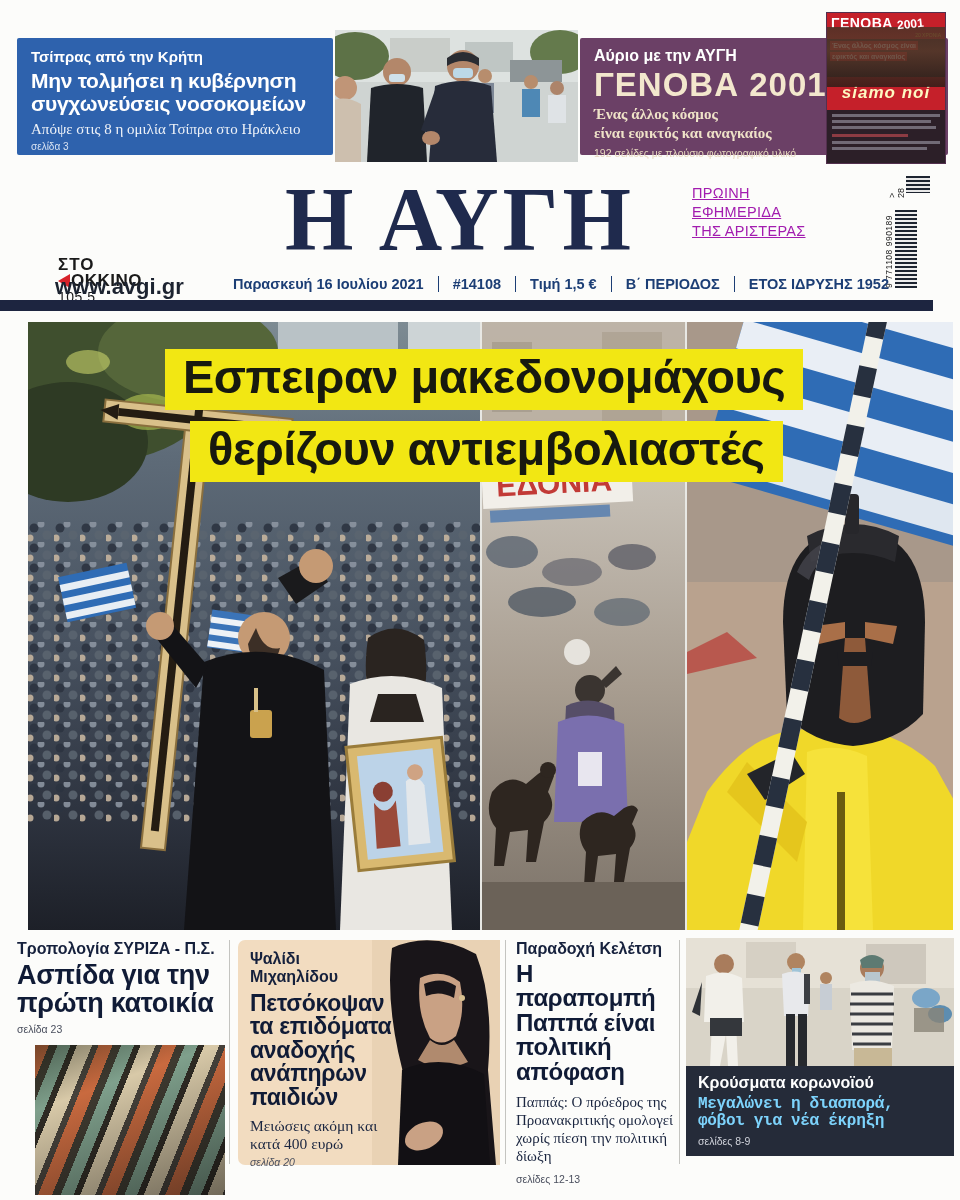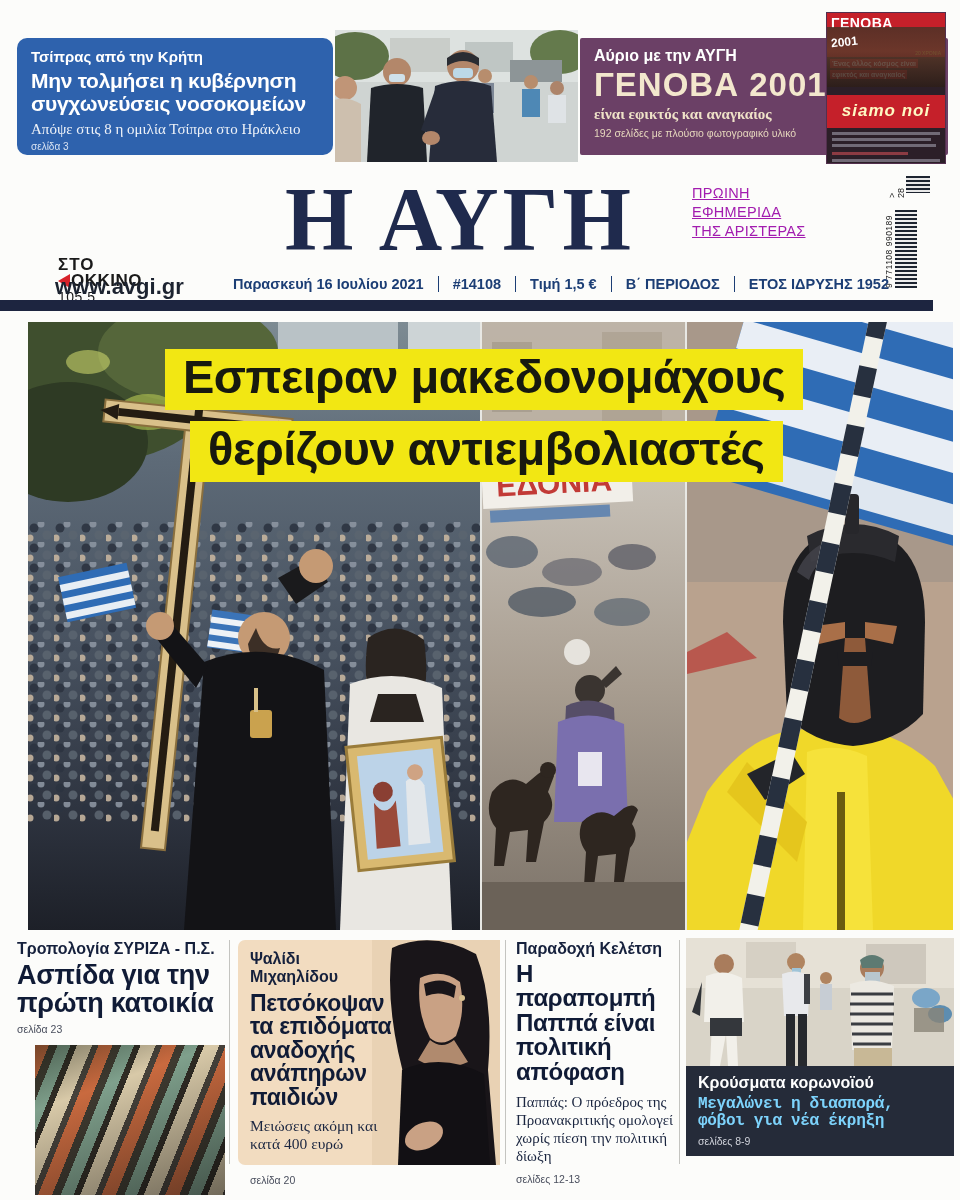--- a/index.html
+++ b/index.html
@@ -1,39 +1,39 @@
 <!DOCTYPE html>
 <html><head>
 <meta charset="utf-8">
 <style>
   * { margin:0; padding:0; box-sizing:border-box; }
   body { background:#ffffff; font-family:"Liberation Sans", sans-serif; }
   .page { position:relative; width:960px; height:1200px; background:#fcfcfa; overflow:hidden; }
 
   
   .box-blue { position:absolute; left:17px; top:38px; width:316px; height:117px;
-    background:#2e62ad; color:#fff; padding:10px 14px; border-radius:10px; }
+    background:#2e62ad; color:#fff; padding:10px 14px; border-radius:2px; }
   .box-blue .kicker { font-size:15px; font-weight:bold; }
   .box-blue .headline { font-size:21px; font-weight:bold; line-height:1.08; margin-top:5px; letter-spacing:-0.3px; }
   .box-blue .deck { font-family:"Liberation Serif", serif; font-size:15px; margin-top:6px; color:#eef2f8; }
   .box-blue .pageref { font-size:10px; margin-top:3px; color:#d7e2f2; }
 
   .top-photo { position:absolute; left:335px; top:30px; width:243px; height:132px; overflow:hidden; }
 
   .box-purple { position:absolute; left:580px; top:38px; width:368px; height:117px;
     background:#6b4066; color:#fff; padding:9px 14px; border-radius:2px; }
   .box-purple .kicker { font-size:16px; font-weight:bold; }
   .box-purple .title { font-size:33px; font-weight:bold; color:#f3e7cd; letter-spacing:1px; margin-top:1px; }
   .box-purple .deck { font-family:"Liberation Serif", serif; font-size:15px; font-weight:bold; color:#efe2c8; line-height:1.15; margin-top:2px; }
   .box-purple .note { font-size:10.5px; color:#e6d7bd; margin-top:4px; }
 
   
   .magazine { position:absolute; left:826px; top:12px; width:120px; height:152px;
     background:#2c1f28; border:1px solid #53304e; box-shadow:0 0 0 4px rgba(107,64,102,0.0); overflow:hidden; }
-  .mag-head { background:#c5202a; color:#fff; padding:2px 4px 1px; display:flex; align-items:flex-start; gap:4px;flex-direction:column; }
+  .mag-head { background:#c5202a; color:#fff; padding:2px 4px 1px; display:flex; align-items:flex-end; gap:4px; }
   .mag-head .t { font-size:14px; font-weight:bold; letter-spacing:0.5px; }
   .mag-head .y { font-size:12px; font-weight:bold; transform:rotate(-6deg); }
   .mag-anniv { background:#c5202a; color:#f5d54a; font-size:5px; text-align:right; padding:0 4px 1px; }
   .mag-strap { margin:2px 3px 0; background:#b8232b; color:#fff; font-size:7px; font-weight:bold; padding:1px 2px; width:max-content; }
   .mag-crowd { position:absolute; left:0; top:14px; width:100%; height:60px;
     background:linear-gradient(180deg,#4a3226 0%,#5c3a2a 40%,#2d1e18 100%); z-index:-0; opacity:.85; }
   .mag-banner { margin-top:16px; background:#c5202a; color:#fef9c3; font-weight:bold; font-style:italic;
     font-size:17px; text-align:center; padding:6px 0 7px; letter-spacing:1px; }
   .mag-foot { padding:4px 5px; }
   .mag-foot .ln { height:3px; background:#8f8a97; margin-bottom:3px; opacity:.7; }
@@ -97,21 +97,21 @@
       repeating-linear-gradient(112deg,#c96a3f 0 13px,#3e3a30 13px 21px,#7fa08c 21px 33px,#2f2b24 33px 39px,#d8c9a8 39px 53px,#46413a 53px 59px);
   }
 
   .sep { position:absolute; top:940px; width:1px; height:224px; background:#c4c4c0; }
   .sep1 { left:229px; } .sep2 { left:505px; } .sep3 { left:679px; }
 
   .col2 { left:238px; width:262px; height:225px; background:#f2dcc0; padding:10px 0 0 12px;border-radius:7px; }
   .col2-text { position:relative; width:142px; z-index:2; }
   .col2 .head2 { font-size:23px; margin-top:6px; }
   .col2 .deck-serif { font-size:15.5px; margin-top:8px; line-height:1.15; }
-  .col2 .pref { margin-top:21px; }
+  .col2 .pref { margin-top:3px;font-style:italic; }
   .col2-photo { position:absolute; right:0; top:0; width:128px; height:225px; }
 
   .col3 { left:516px; width:158px; }
   .col3 .head2 { font-size:24px; margin-top:4px; }
   .col3 .deck-serif { font-size:15px; margin-top:9px; line-height:1.2; }
   .col3 .pref { margin-top:8px; }
 
   .col4 { left:686px; top:938px; width:268px; }
   .col4-photo { width:268px; height:128px; overflow:hidden; position:relative; }
   .col4-overlay { background:#252b39; padding:8px 12px 9px; }
@@ -160,20 +160,21 @@
       <ellipse cx="96" cy="108" rx="9" ry="7" fill="#b3876a"></ellipse>
 
       <circle cx="10" cy="58" r="12" fill="#c09577"></circle>
       <path d="M-6 72 Q10 64 26 74 L26 132 L-6 132 Z" fill="#cdbfae"></path>
     </svg>
   </div>
 
   <div class="box-purple">
     <div class="kicker">Αύριο με την ΑΥΓΗ</div>
     <div class="title">ΓΕΝΟΒΑ 2001</div>
+    <div class="deck">Ένας άλλος κόσμος</div>
     <div class="deck">είναι εφικτός και αναγκαίος</div>
     <div class="note">192 σελίδες με πλούσιο φωτογραφικό υλικό</div>
   </div>
 
   <div class="magazine">
     <div class="mag-crowd"></div>
     <div class="mag-head">
       <span class="t">ΓΕΝΟΒΑ</span>
       <span class="y">2001</span>
     </div>

